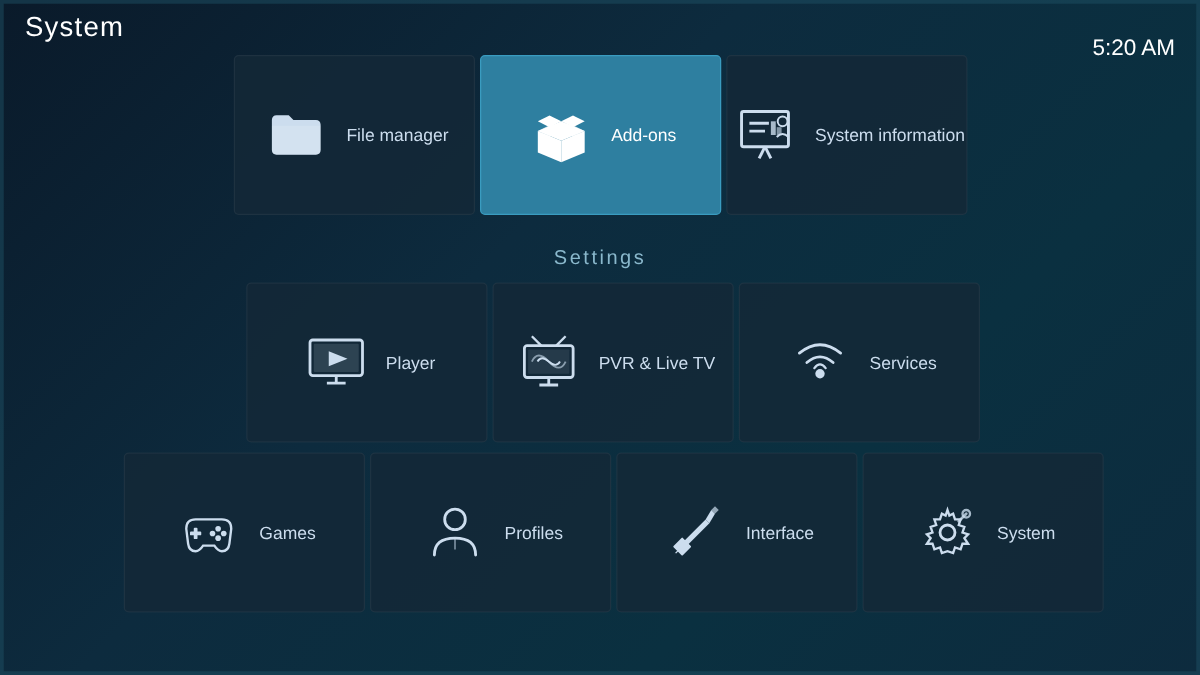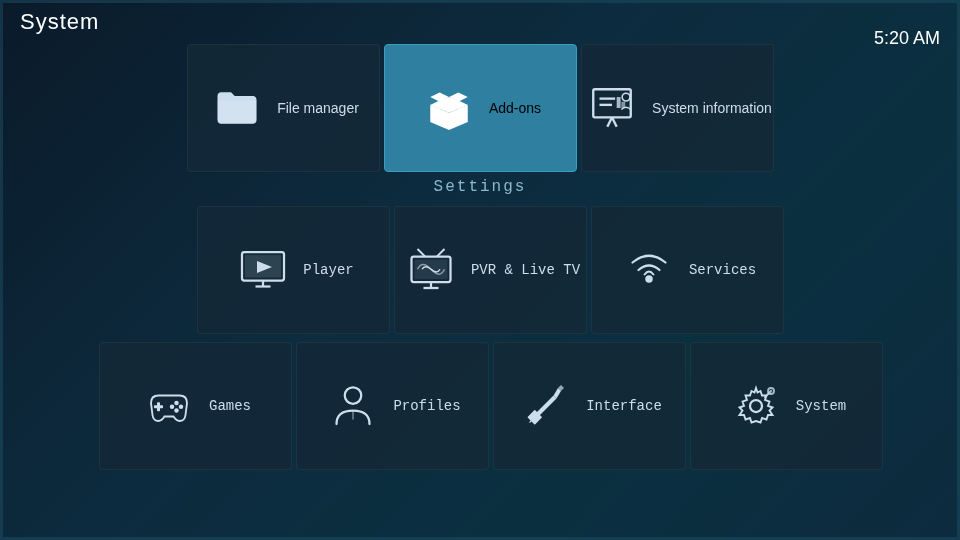--- a/index.html
+++ b/index.html
@@ -65,27 +65,26 @@
       border: 1px solid #3a9cc0;
     }
 
     .tile-label {
       font-size: 14px;
       color: #ccddee;
       text-align: center;
     }
 
     .tile.active .tile-label {
-      color: #000000;
+      color: #ffffff;
     }
 
     
     .settings-section {
-      margin-top: 0;
-      font-family: Liberation Mono, monospace;
+      margin-top: 20px;
     }
 
     .settings-header {
       text-align: center;
       font-size: 16px;
       color: #8ab8cc;
       letter-spacing: 2px;
       padding: 6px 0;
       font-weight: 300;
     }

